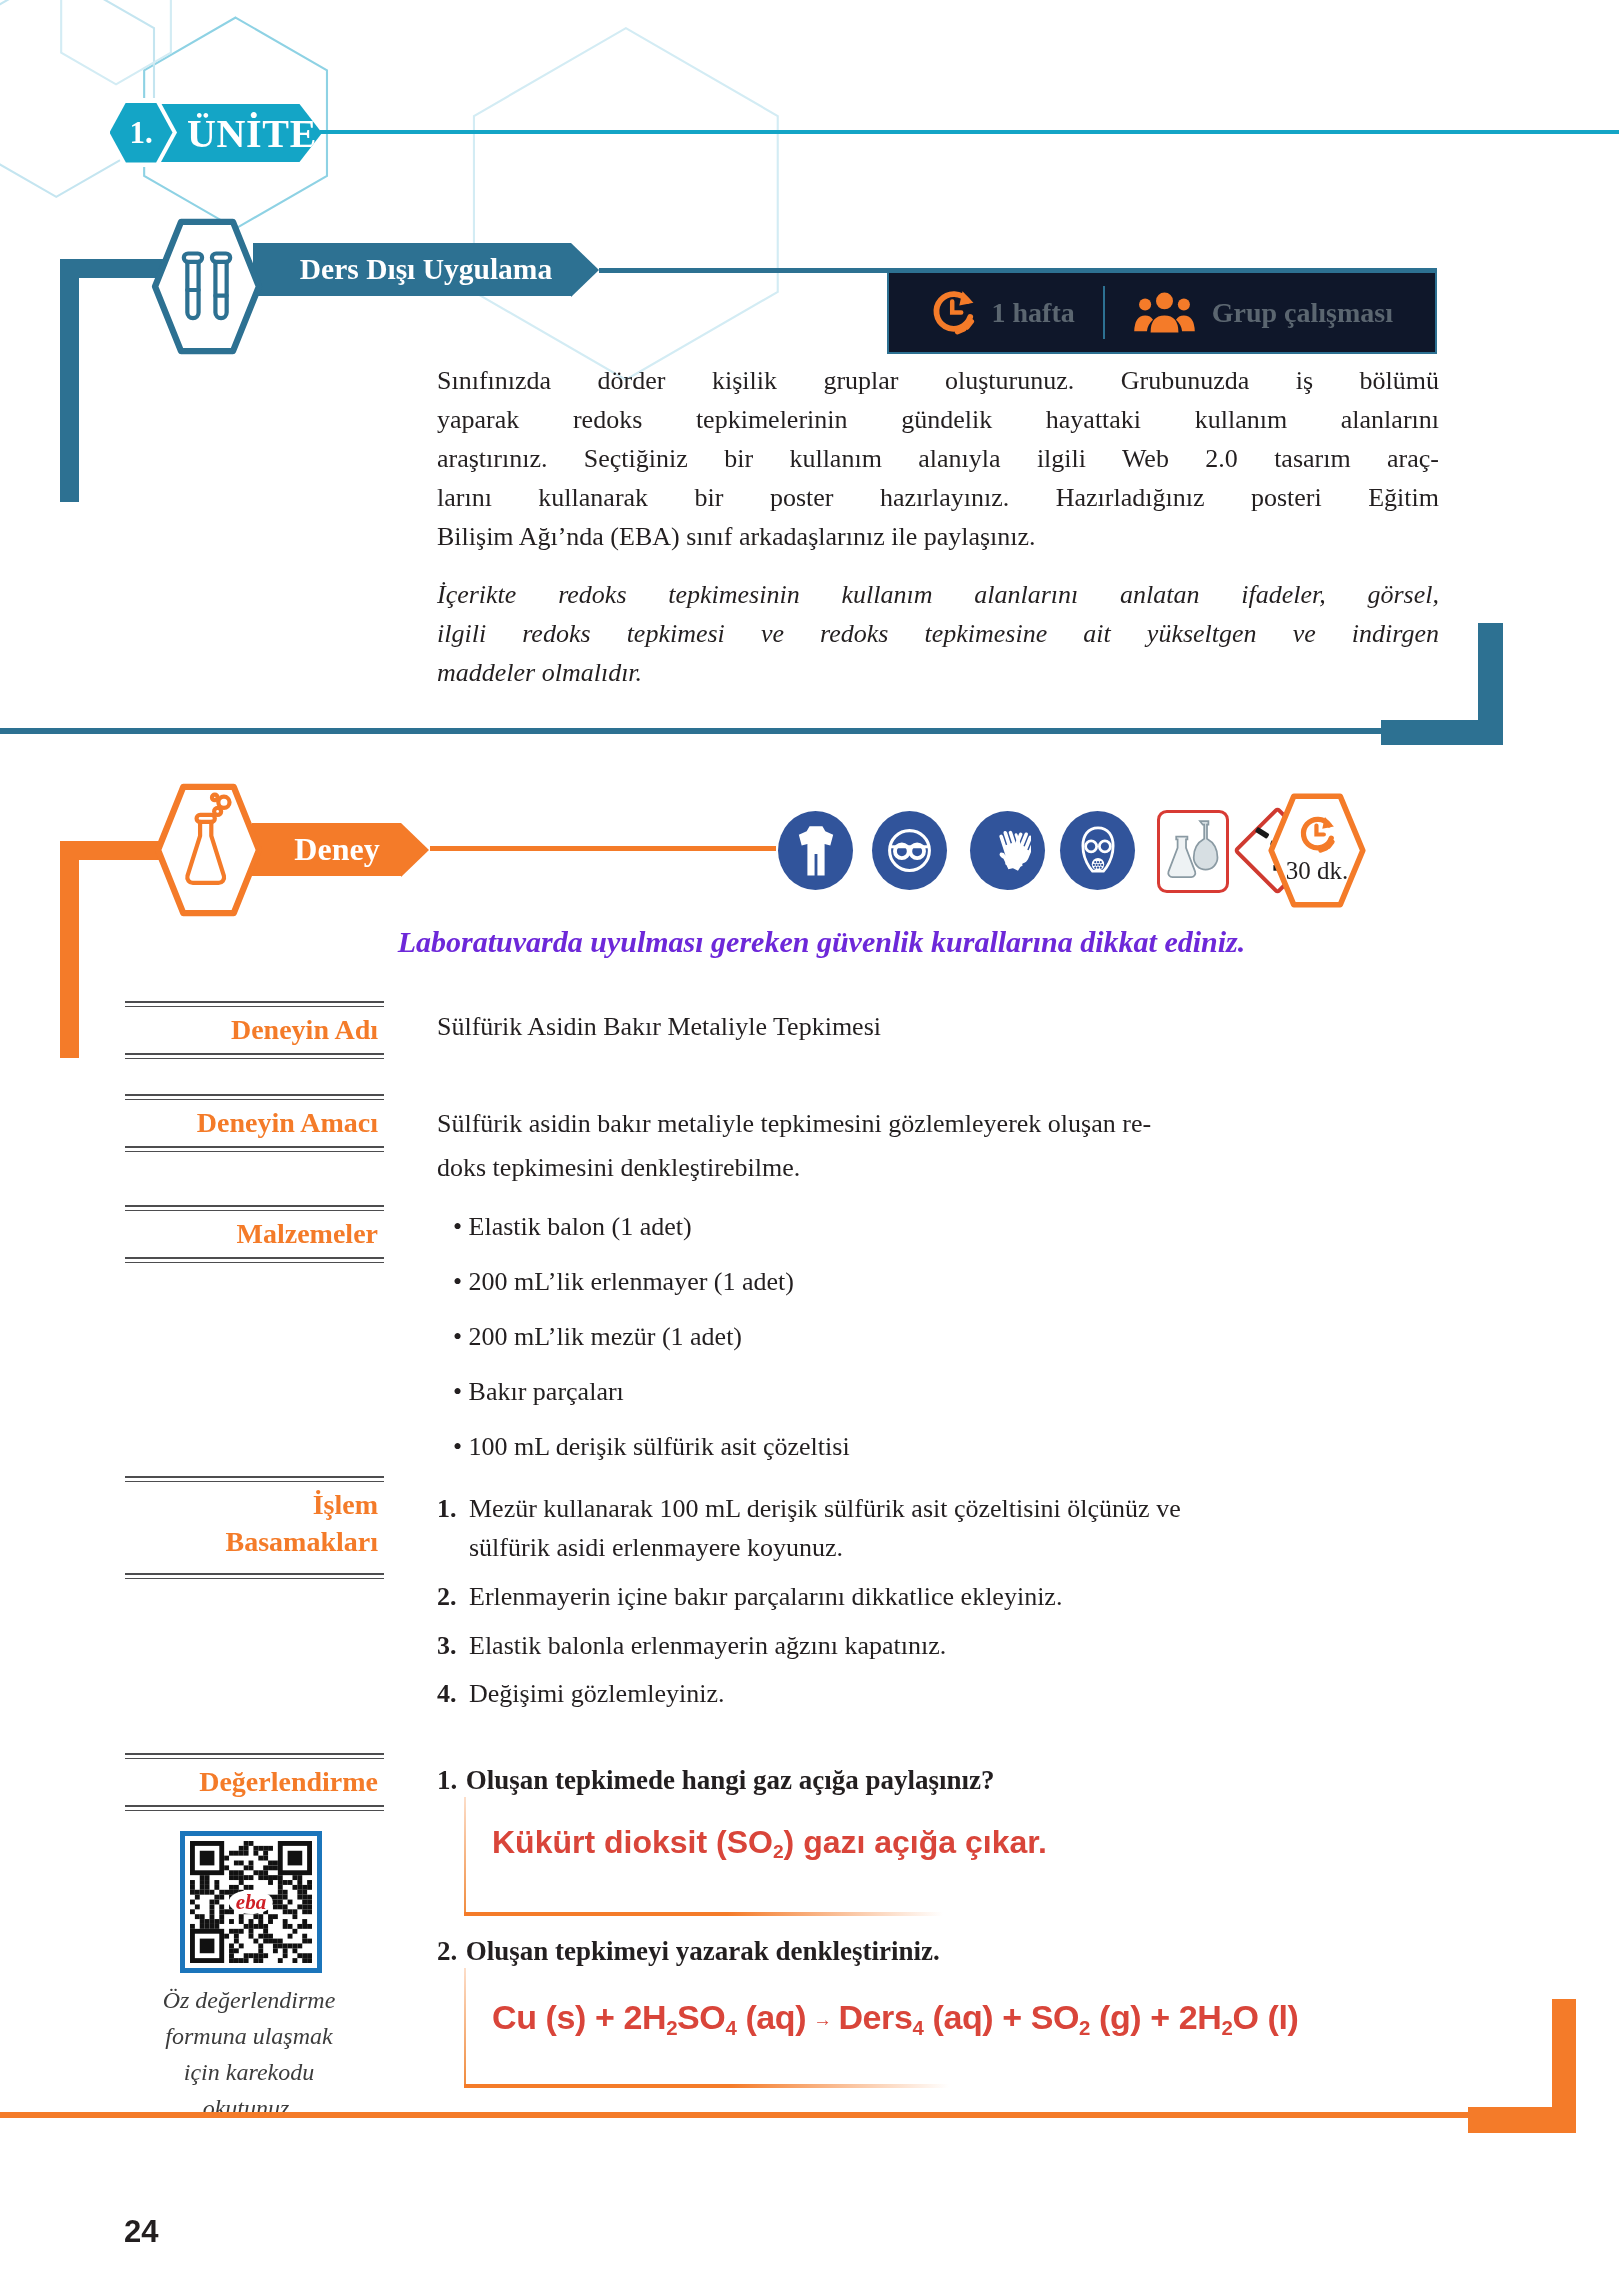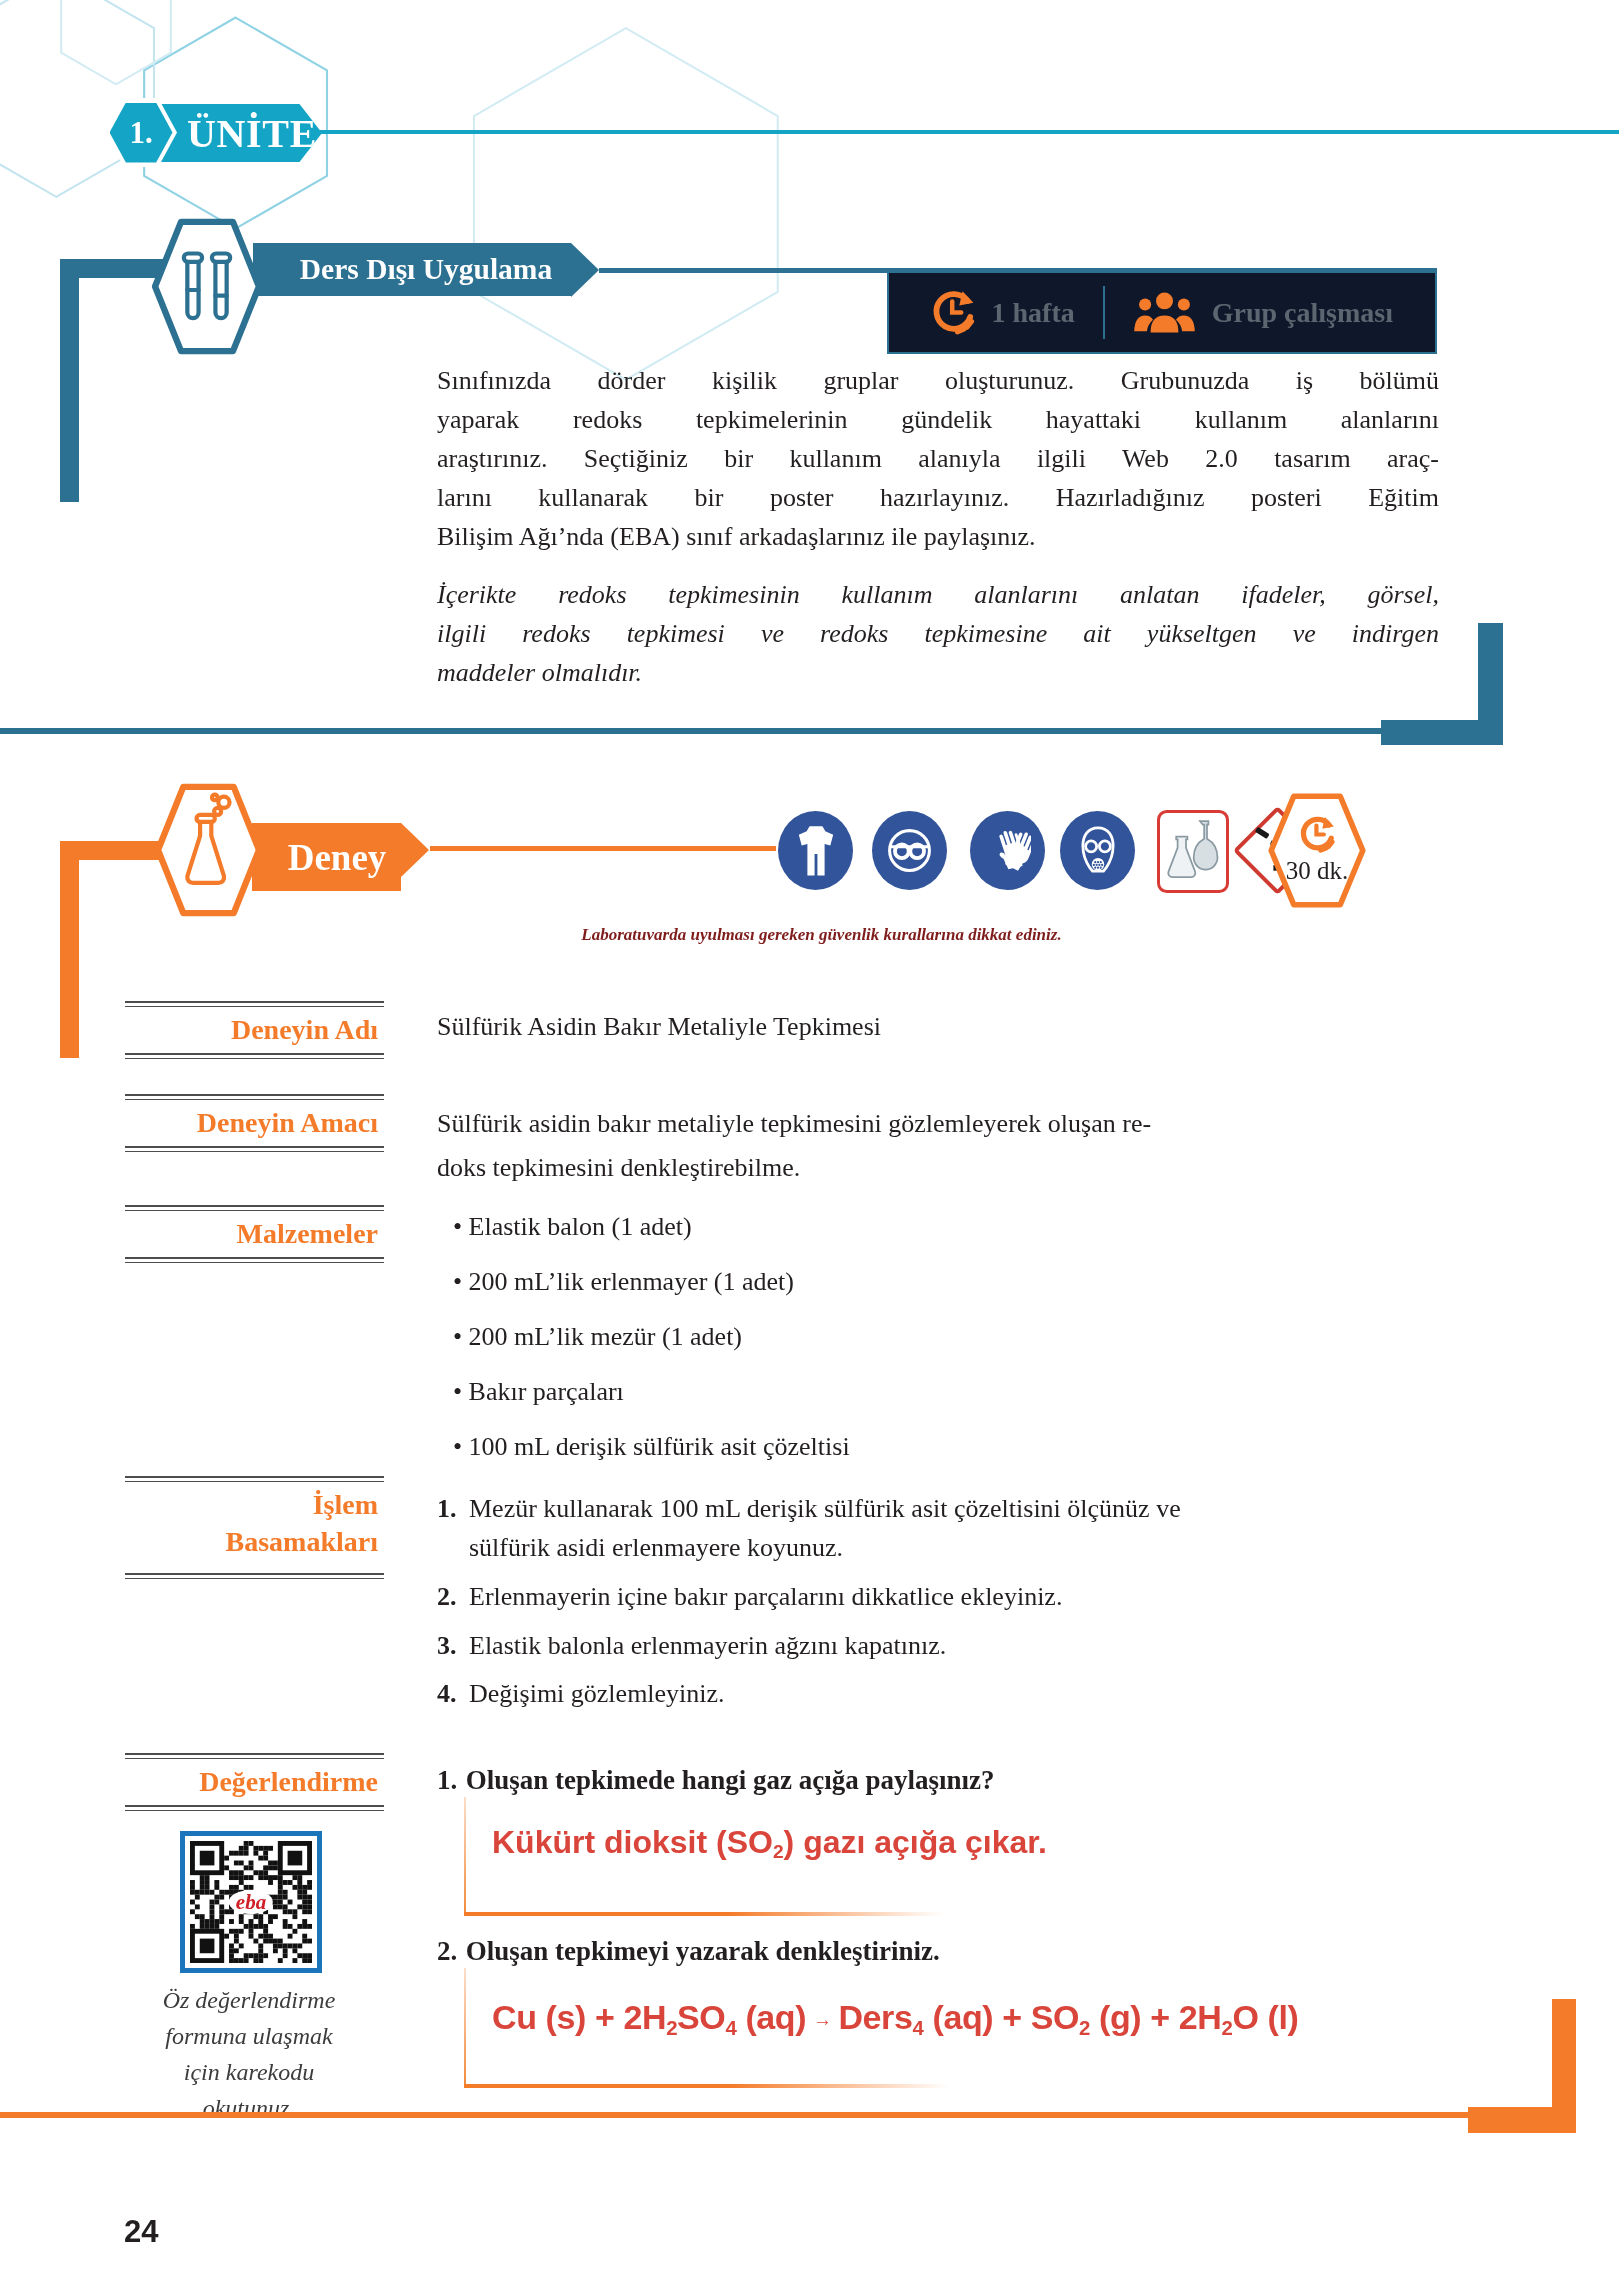--- a/index.html
+++ b/index.html
@@ -39,39 +39,39 @@
   #exp-close-v{left:1552px;top:1999px;width:24px;height:134px;}
 
   
   .badge-hex{display:grid;place-items:center;}
   #act-hex{left:150px;top:217px;width:114px;height:139px;}
   #exp-hex{left:153px;top:782px;width:111px;height:136px;}
   .pill{color:#fff;font-weight:bold;display:flex;align-items:center;justify-content:center;}
   #act-pill{left:253px;top:243px;width:318px;height:53px;background:#2d7192;font-size:29.5px;padding-left:28px;box-sizing:border-box;}
   #act-pill:after{content:"";position:absolute;right:-28px;top:0;border-top:27px solid transparent;
     border-bottom:27px solid transparent;border-left:28px solid #2d7192;}
-  #exp-pill{left:252px;top:823px;width:149px;height:68px;background:#f47b29;font-size:37px;padding-left:21px;box-sizing:border-box;}
+  #exp-pill{left:252px;top:823px;width:149px;height:53px;background:#f47b29;font-size:32px;padding-left:21px;box-sizing:border-box;}
   #exp-pill:after{content:"";position:absolute;right:-28px;top:0;border-top:27px solid transparent;
     border-bottom:27px solid transparent;border-left:28px solid #f47b29;}
 
   
   #info-box{left:887px;top:271px;width:550px;height:83px;border:2.1px solid #2d7192;box-sizing:border-box;
     display:flex;align-items:center;justify-content:center;gap:15.5px;background:#0f172a;}
   #info-box .lbl{font-weight:bold;font-size:28px;color:#5b6670;}
   #info-divider{width:2.1px;height:53px;background:#2d7192;margin:0 12.7px;}
 
   
   .para{left:437px;width:1002px;font-size:26px;line-height:39px;}
   #para1{top:361px;}
   #para2{top:575px;font-style:italic;}
   .para .ln{text-align:justify;text-align-last:justify;}
   .para .ln:last-child{text-align-last:left;}
 
   #safety-note{left:396px;top:925px;width:851px;text-align:center;font-style:italic;
-    font-weight:600;font-size:17px;color:#7f1d1d;}
+    font-weight:600;font-size:30px;color:#6d28d9;}
 
   
   .ppe{width:75px;height:79px;border-radius:50%;background:#31549b;display:grid;place-items:center;}
   #ppe1{left:778px;top:811px;} #ppe2{left:872px;top:811px;}
   #ppe3{left:970px;top:811px;} #ppe4{left:1060px;top:811px;}
   #glass-box{left:1157px;top:810px;width:72px;height:83px;border:3.5px solid #d83b34;border-radius:9.8px;
     box-sizing:border-box;background:#fff;display:grid;place-items:center;}
   #diamond-wrap{left:1234px;top:807px;width:83px;height:83px;display:grid;place-items:center;}
   #diamond{position:absolute;width:55px;height:55px;border:4.2px solid #cf3a30;background:#fff;
     transform:rotate(45deg);border-radius:4.2px;left:12px;top:12px;}

